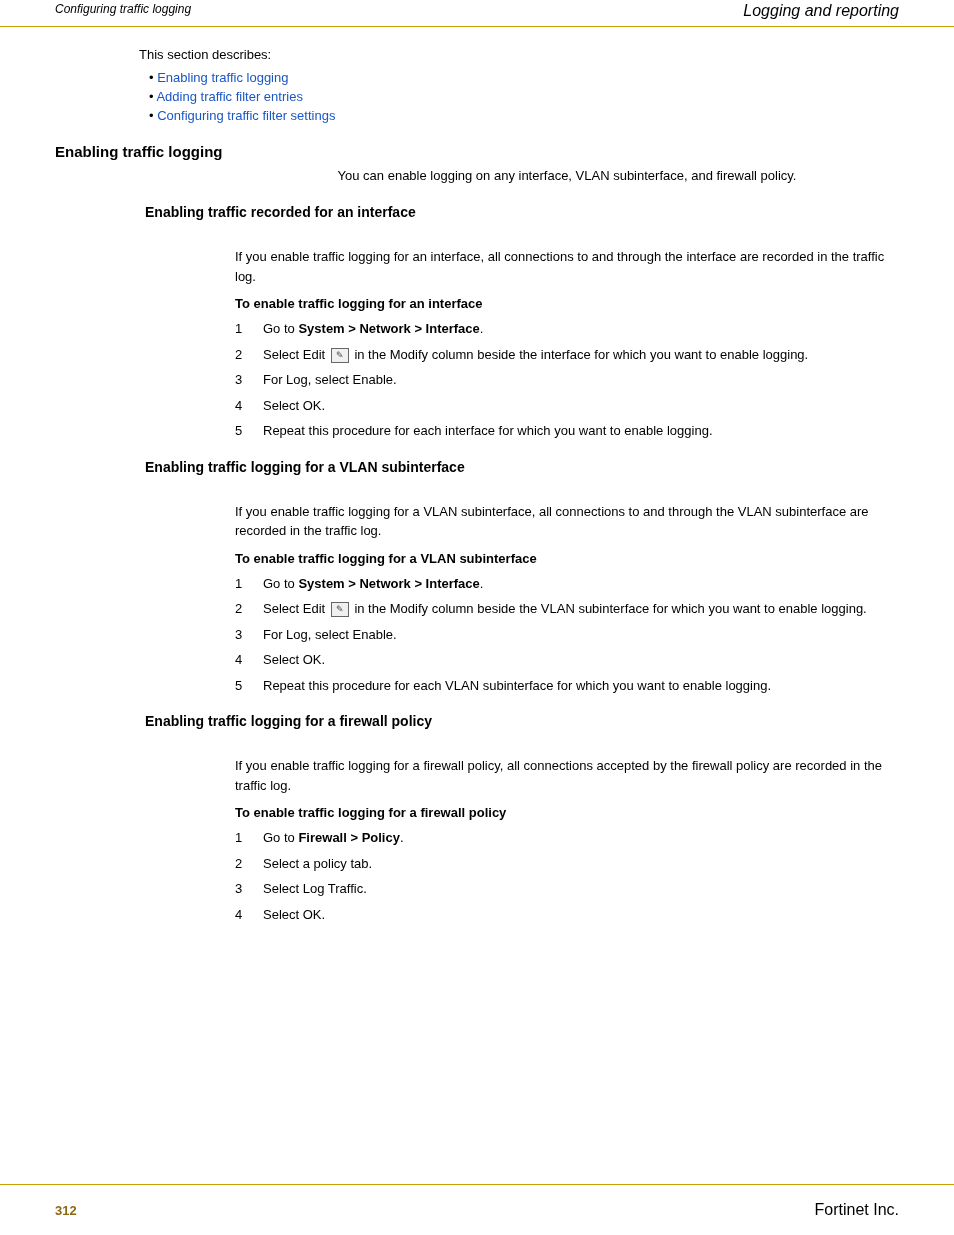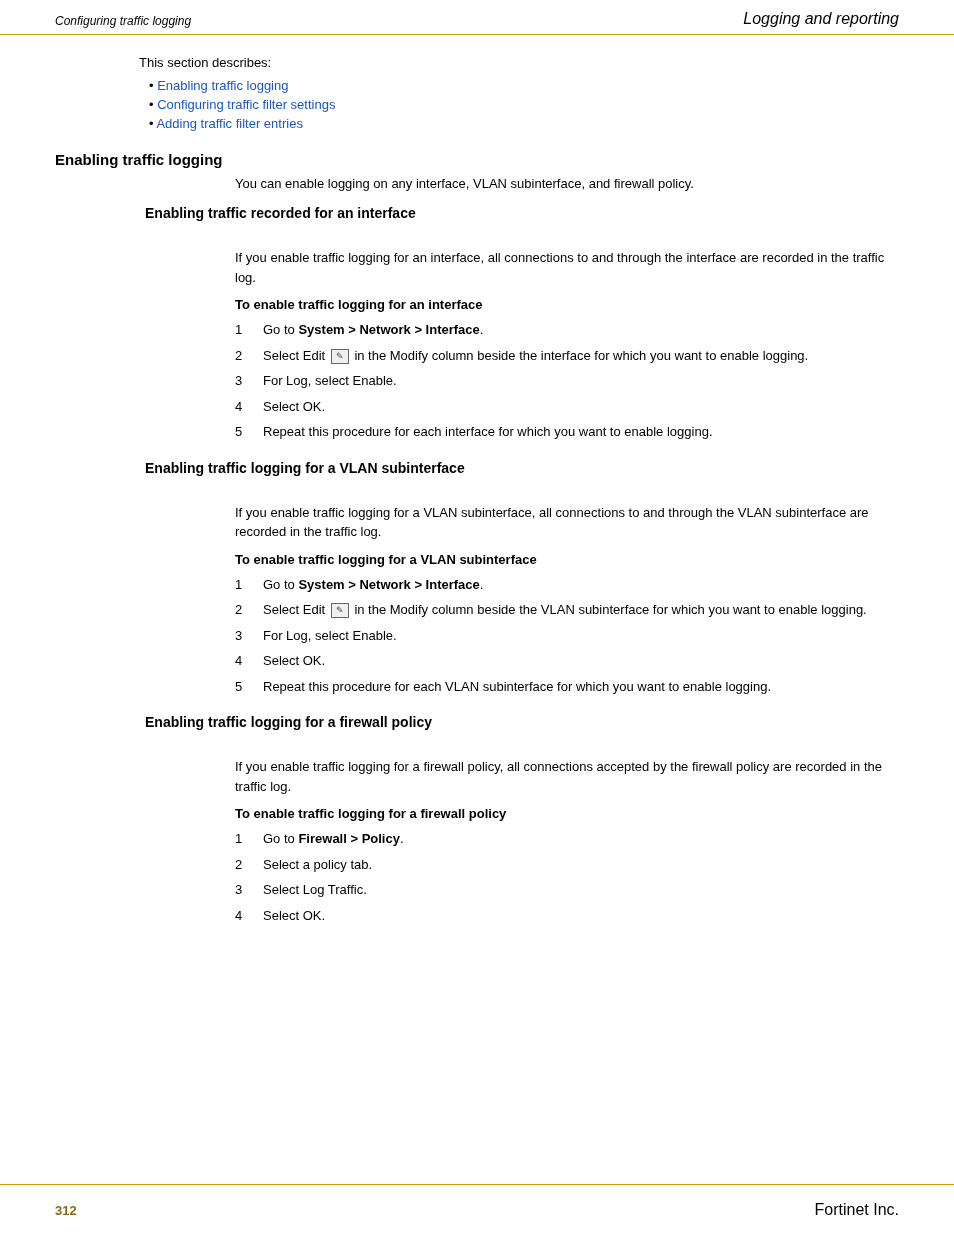--- a/index.html
+++ b/index.html
@@ -14,22 +14,22 @@
     .page {
       width: 954px;
       min-height: 1235px;
       position: relative;
       padding: 0;
     }
     
     .header {
       display: flex;
       justify-content: space-between;
-      align-items: flex-end;
-      padding: 10px 55px 6px 55px;
+      align-items: flex-start;
+      padding: 2px 55px 6px 55px;
       border-bottom: 1px solid #c8a000;
     }
     .header-left {
       font-style: italic;
       font-size: 12px;
       color: #000;
     }
     .header-right {
       font-style: italic;
       font-size: 16px;
@@ -91,21 +91,22 @@
     }
     .h1-section > .h1-title {
       font-size: 15px;
       font-weight: bold;
       margin-bottom: 8px;
       margin-left: 0;
     }
     .h1-section > .h1-body {
       margin-left: 180px;
       font-size: 13px;
-      margin-bottom: 14px;
+      margin-bottom: 21px;
+      text-align: center;
     }
     .h2-section {
       margin-left: 90px;
       margin-bottom: 18px;
     }
     .h2-title {
       font-size: 14px;
       font-weight: bold;
       margin-bottom: 8px;
     }
@@ -167,22 +168,22 @@
     <span class="header-left">Configuring traffic logging</span>
     <span class="header-right">Logging and reporting</span>
   </div>
 
   <div class="content">
 
     <div class="intro">
       <p>This section describes:</p>
       <ul>
         <li><a href="#enabling-traffic-logging">Enabling traffic logging</a></li>
+        <li><a href="#adding-traffic-filter-entries">Adding traffic filter entries</a></li>
         <li><a href="#configuring-traffic-filter-settings">Configuring traffic filter settings</a></li>
-        <li><a href="#adding-traffic-filter-entries">Adding traffic filter entries</a></li>
       </ul>
     </div>
 
     <div class="h1-section">
       <div class="h1-title">Enabling traffic logging</div>
       <div class="h1-body">You can enable logging on any interface, VLAN subinterface, and firewall policy.</div>
 
       <div class="h2-section">
         <div class="h2-title">Enabling traffic recorded for an interface</div>
         <div class="h2-body">If you enable traffic logging for an interface, all connections to and through the interface are recorded in the traffic log.</div>

